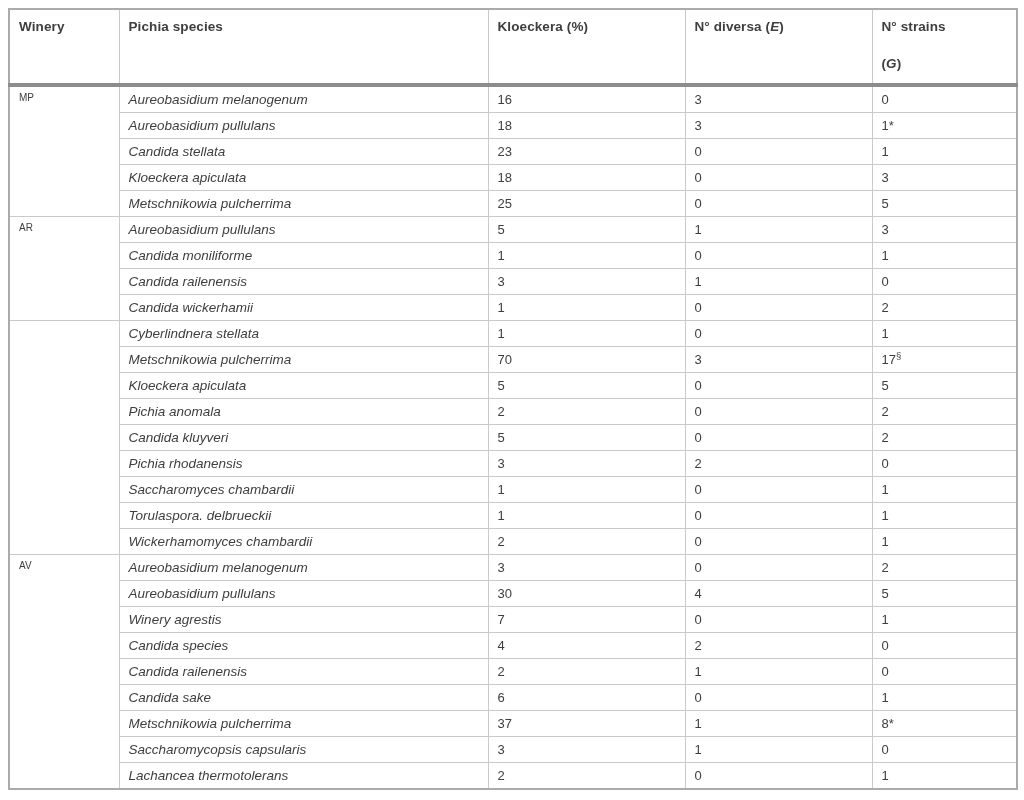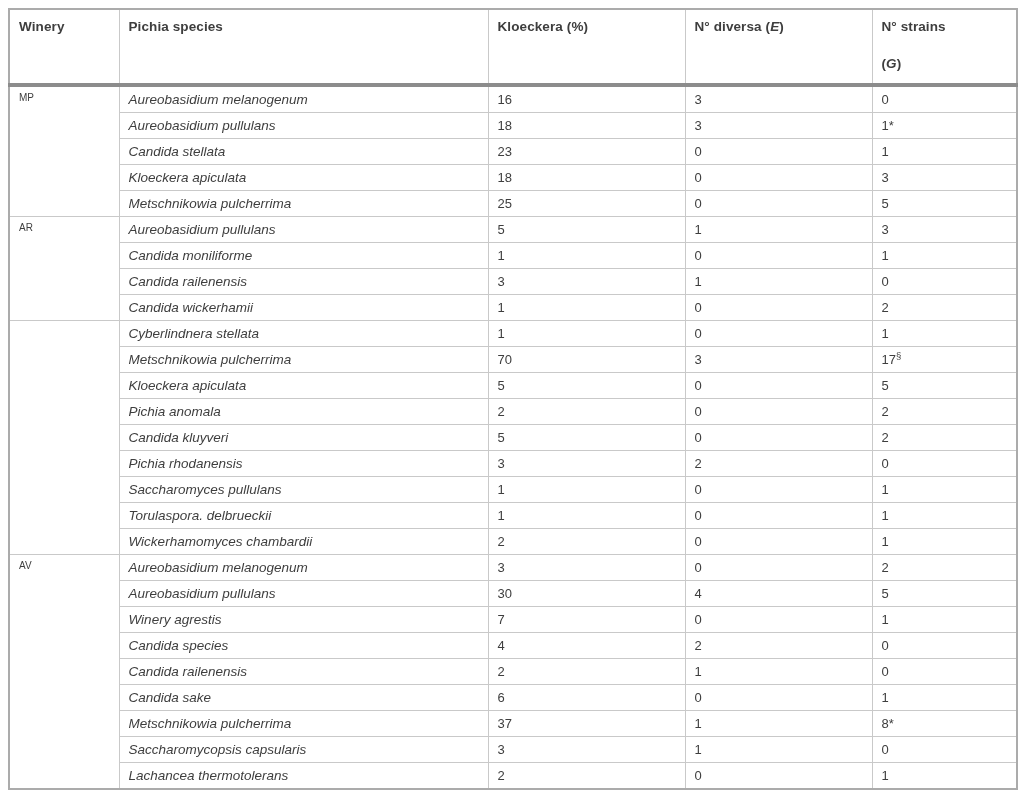--- a/index.html
+++ b/index.html
@@ -185,21 +185,21 @@
           <td class="num">0</td>
           <td class="num">2</td>
         </tr>
         <tr>
           <td class="species">Pichia rhodanensis</td>
           <td class="num">3</td>
           <td class="num">2</td>
           <td class="num">0</td>
         </tr>
         <tr>
-          <td class="species bold">Saccharomyces pullulans</td>
+          <td class="species bold">Saccharomyces chambardii</td>
           <td class="num">1</td>
           <td class="num">0</td>
           <td class="num">1</td>
         </tr>
         <tr>
           <td class="species bold">Torulaspora. delbrueckii</td>
           <td class="num">1</td>
           <td class="num">0</td>
           <td class="num">1</td>
         </tr>

